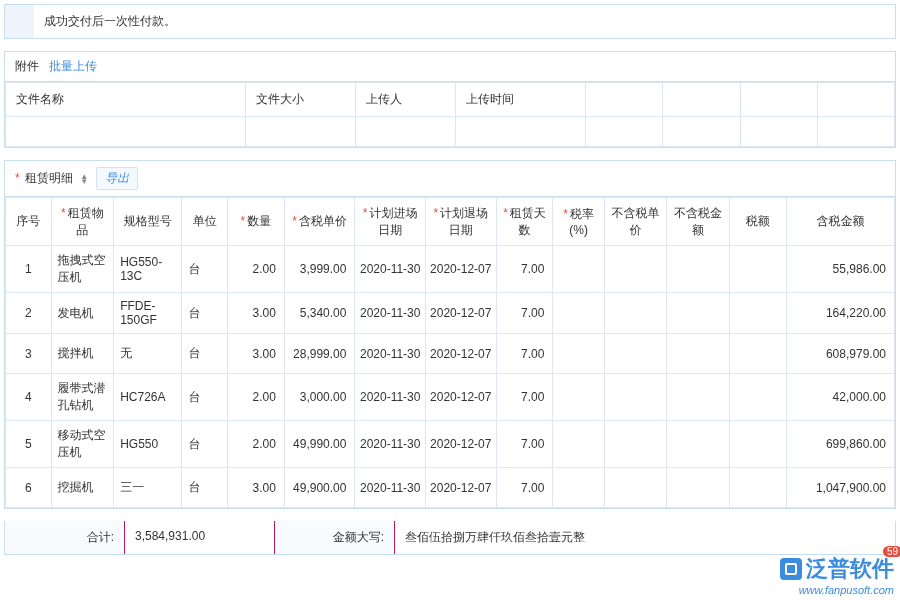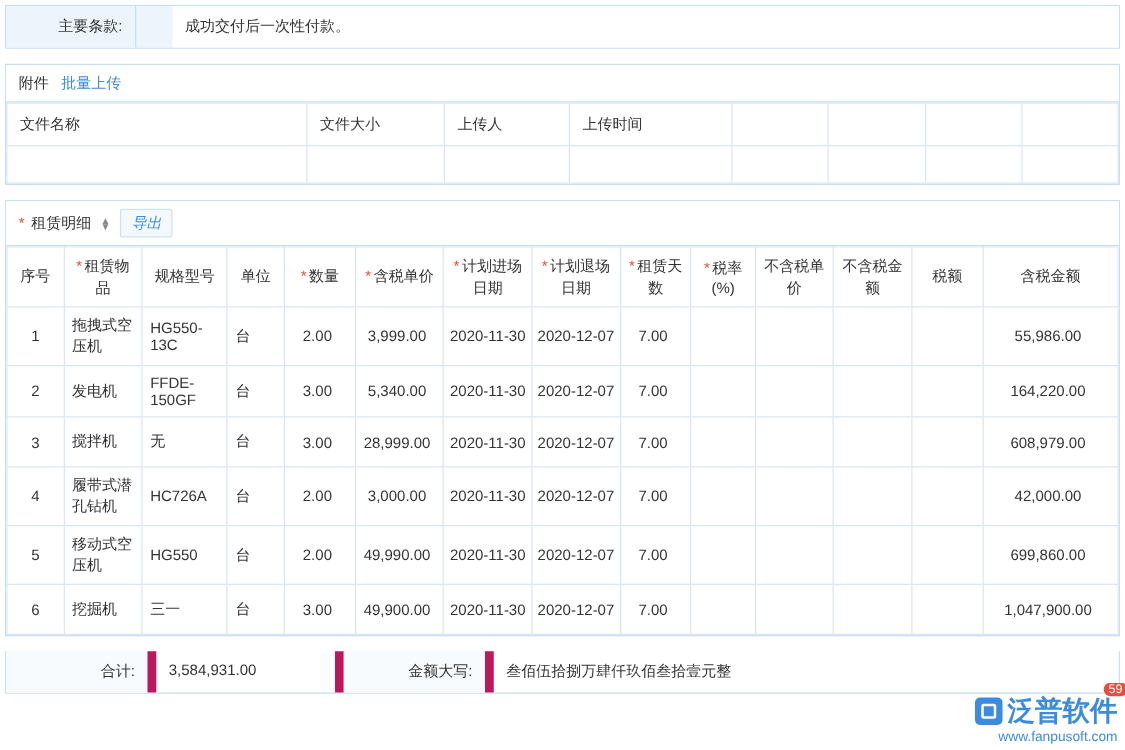--- a/index.html
+++ b/index.html
@@ -17,42 +17,41 @@
 .attach-table td { height: 30px; }
 .detail-header { padding: 6px 10px; border-bottom: 1px solid #c8dff2; display: flex; align-items: center; gap: 8px; background: #fff; }
 .req { color: #e74c3c; margin-right: 2px; }
 .sort-icon { display: inline-flex; flex-direction: column; vertical-align: middle; margin-left: 4px; line-height: 5px; font-size: 8px; color: #888; }
 .export-btn { color: #3b8cde; border: 1px solid #cde2f4; background: #f3f9ff; padding: 2px 8px; border-radius: 2px; cursor: pointer; font-size: 12px; font-style: italic; }
 .grid-wrap { overflow-x: auto; }
 .grid { border-collapse: collapse; width: 100%; min-width: 880px; table-layout: fixed; }
 .grid th, .grid td { border: 1px solid #dbe7f3; padding: 6px 4px; text-align: center; font-weight: normal; color: #333; word-wrap: break-word; }
 .grid th { background: #fff; height: 48px; }
 .grid td { height: 40px; }
-.grid td.num { padding-right: 8px; }
+.grid td.num { text-align: right; padding-right: 8px; }
 .grid td.left { text-align: left; padding-left: 6px; }
 .total-row { display: flex; border: 1px solid #c8dff2; border-top: none; }
-.total-row > div { padding: 8px 10px; border-right: 7px solid #be185d; }
+.total-row > div { padding: 8px 10px; border-right: 1px solid #be185d; }
 .total-row .lbl { width: 120px; text-align: right; background: #f8fbfe; }
 .total-row .val { width: 150px; text-align: left; }
 .total-row .lbl2 { width: 120px; text-align: right; background: #f8fbfe; }
 .total-row .val2 { flex: 1; border-right: none; }
 .watermark { position: fixed; right: 6px; bottom: 4px; text-align: right; pointer-events: none; }
 .watermark .brand { color: #3b8cde; font-size: 22px; font-weight: bold; display: flex; align-items: center; justify-content: flex-end; gap: 4px; }
-.watermark .url { color: #3b8cde; font-size: 11px; }
+.watermark .url { color: #3b8cde; font-size: 11px; font-style: italic; }
 .watermark .logo { width: 22px; height: 22px; background: #3b8cde; border-radius: 4px; display: inline-block; position: relative; }
 .watermark .logo::after { content: ""; position: absolute; inset: 5px; border: 2px solid #fff; border-radius: 2px; }
 .badge { position: absolute; top: -8px; right: -8px; background: #e74c3c; color: #fff; border-radius: 8px; font-size: 10px; padding: 0 4px; }
 .wm-wrap { position: relative; display: inline-block; }
 </style>
 </head>
 <body>
 
 <div class="panel">
   <div class="terms-row">
-    <div class="terms-label">主要条款:</div>
     <div class="terms-value">成功交付后一次性付款。</div>
   </div>
 </div>
 
 <div class="panel">
   <div class="attach-header">
     <span class="lbl">附件</span>
     <span class="batch">批量上传</span>
   </div>
   <table class="attach-table">

